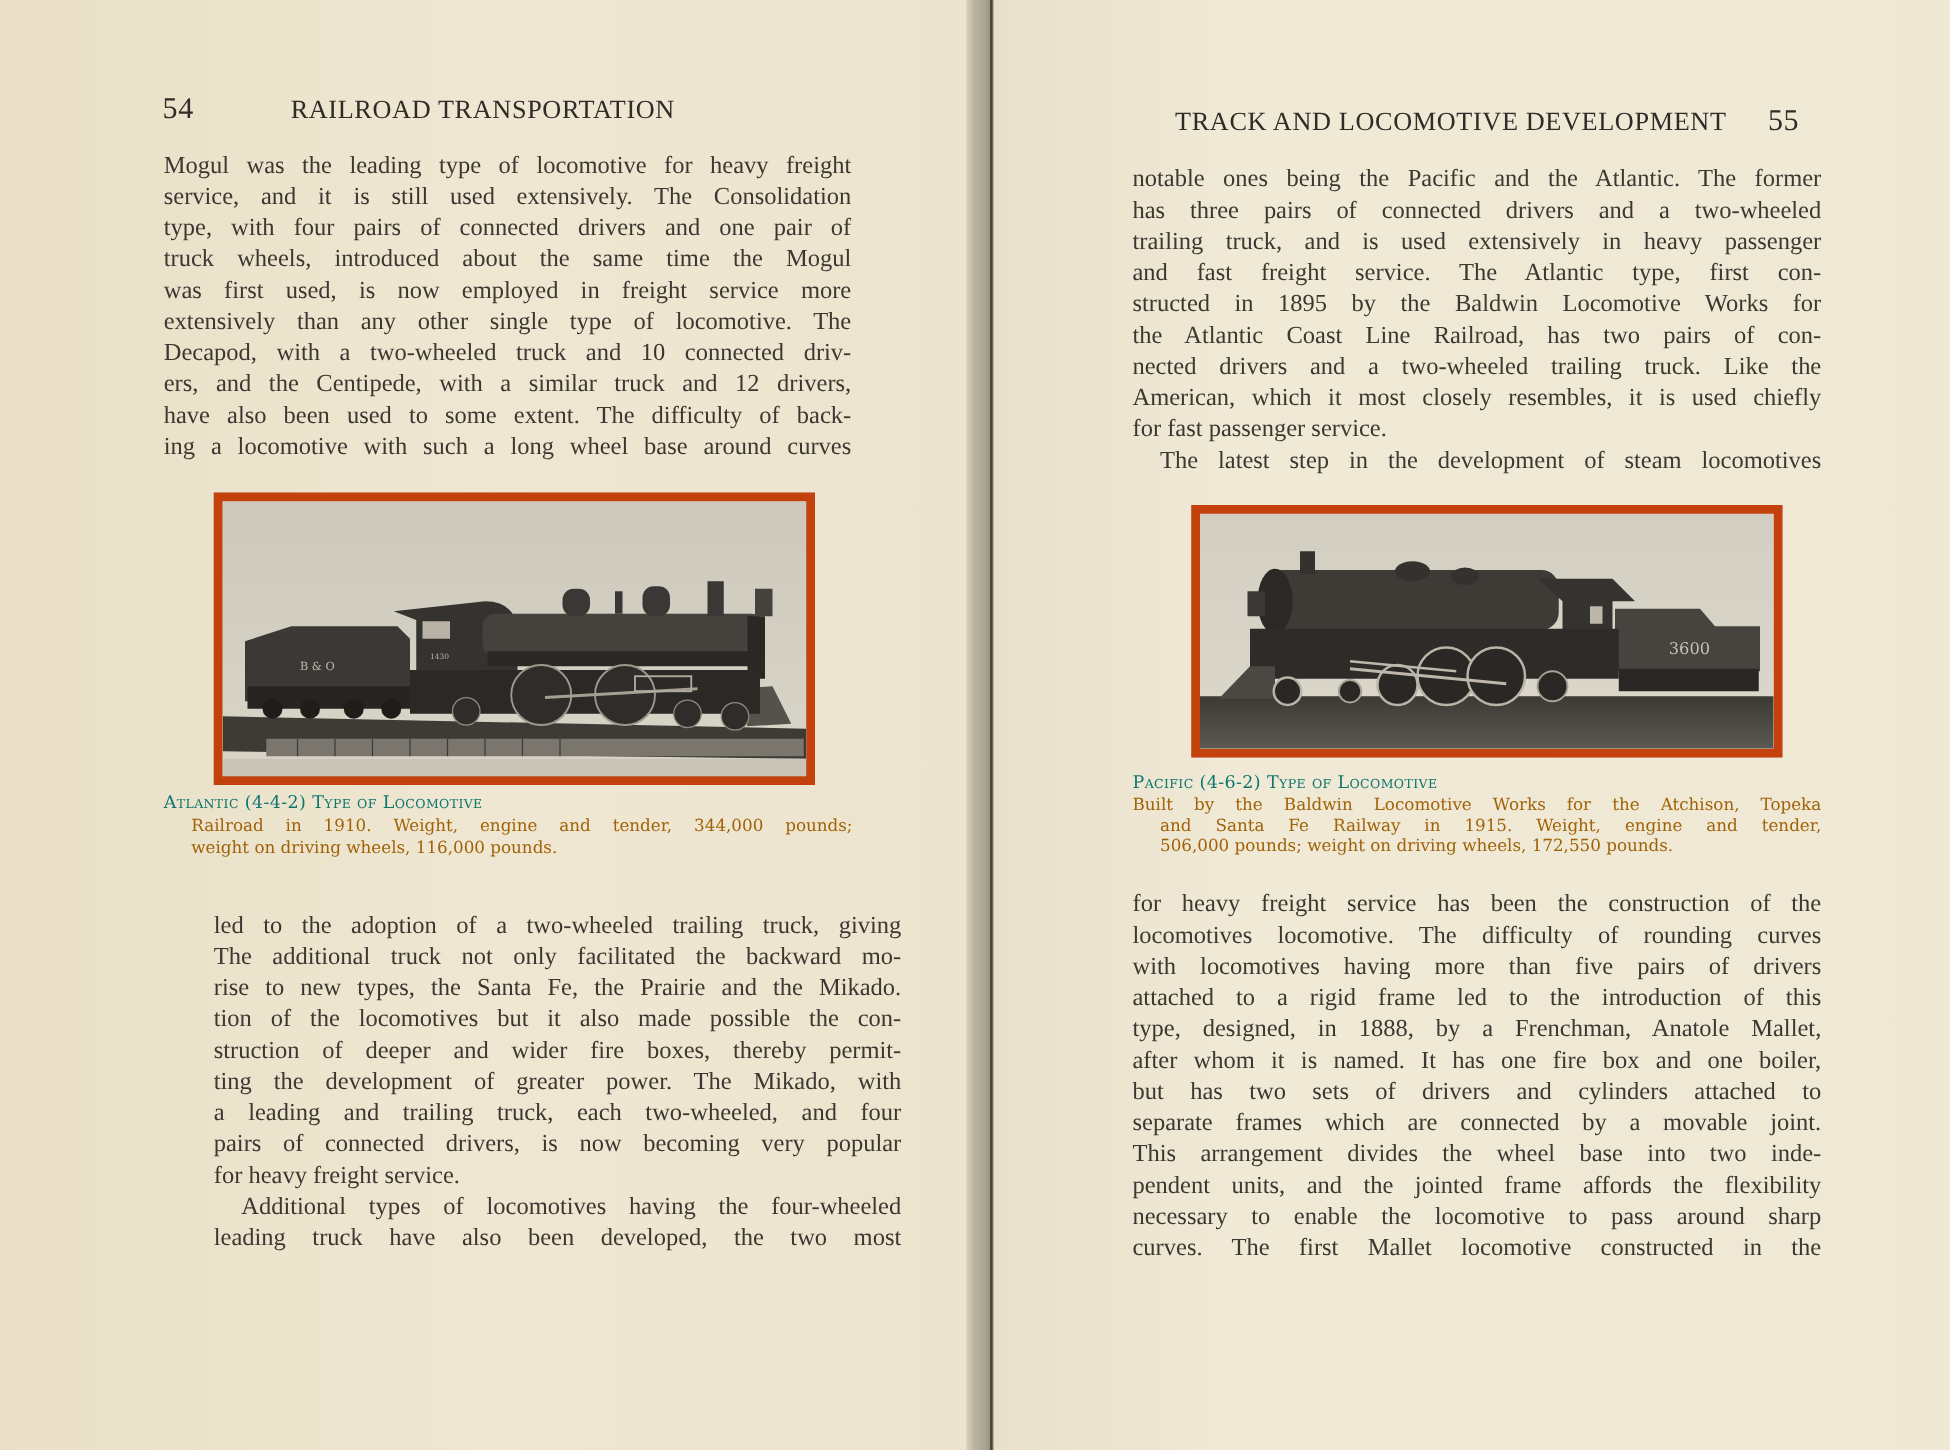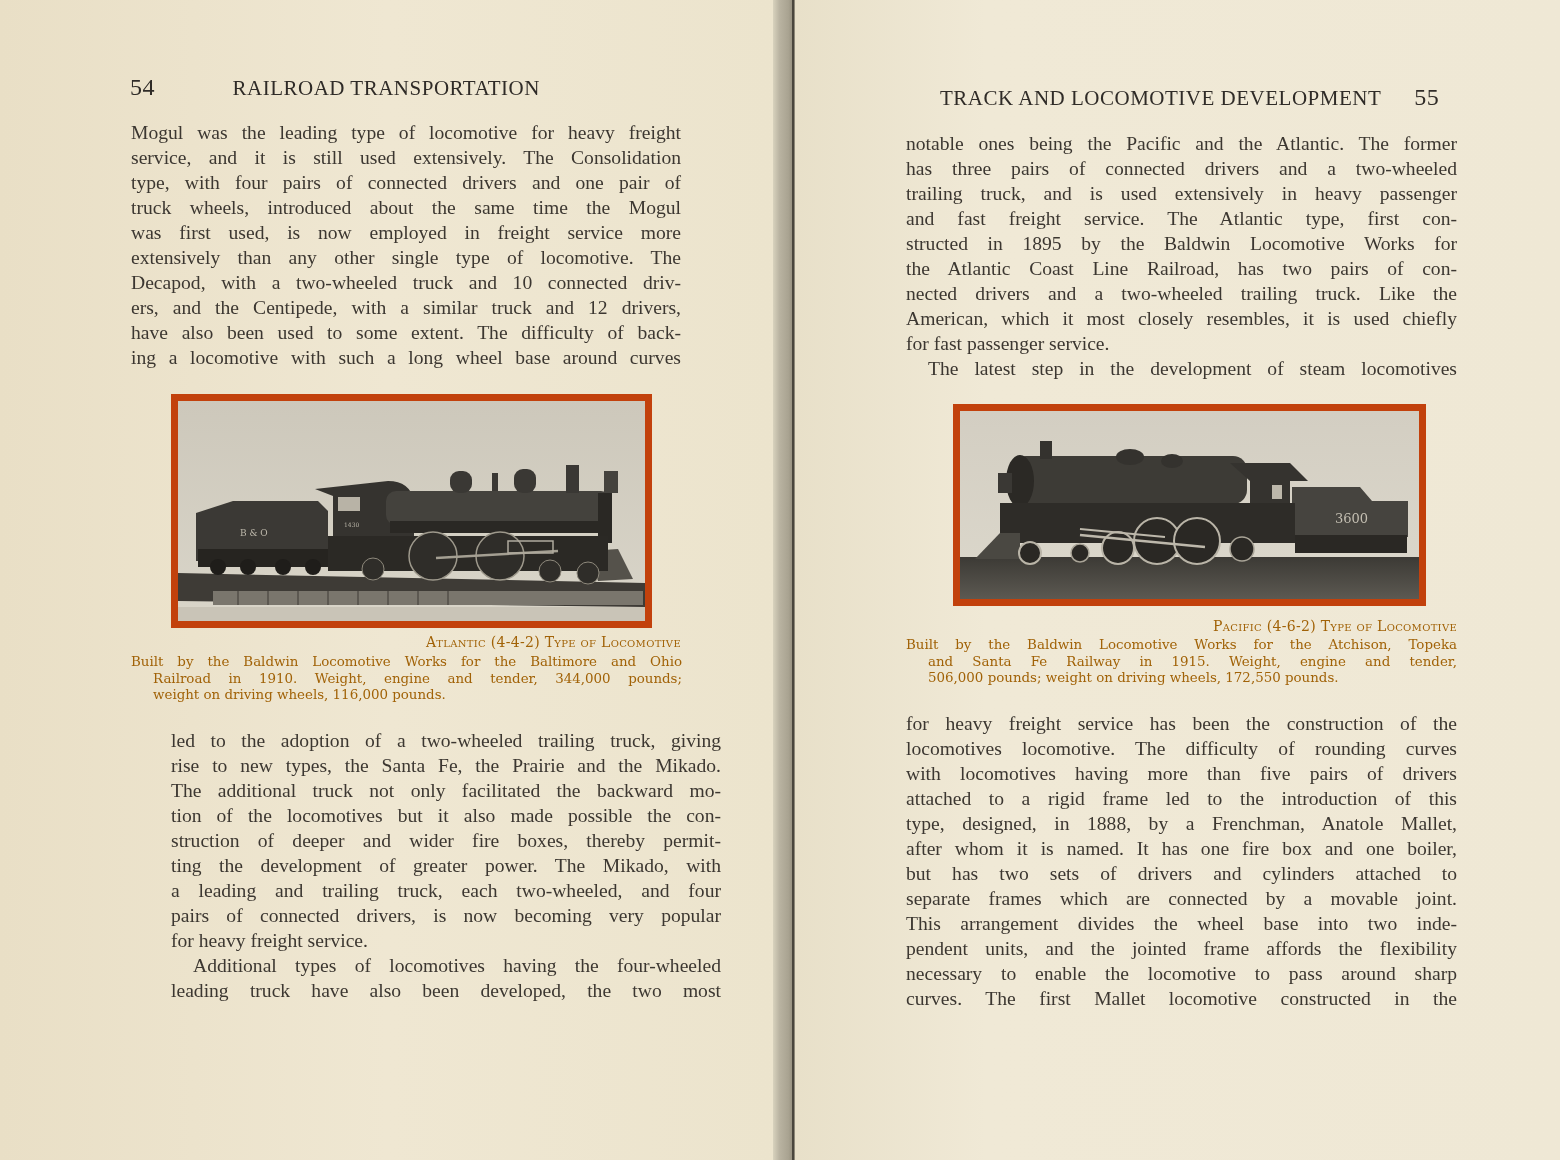--- a/index.html
+++ b/index.html
@@ -48,23 +48,23 @@
 
   .figure {
     position: absolute;
     border: 7px solid #c2410c;
     background: #cfcabc;
     overflow: hidden;
   }
   .figure svg { display: block; width: 100%; height: 100%; }
 
   .caption-title {
-    position: absolute; text-align: right; font-size: 14px;
+    position: absolute; text-align: left; font-size: 14px;
     font-family: "DejaVu Serif", "Liberation Serif", serif;
-    color: #a16207; letter-spacing: 0.3px;
+    color: #0f766e; letter-spacing: 0.3px;
   }
   .caption-title .sc { font-variant: small-caps; }
   .caption-body {
     position: absolute; font-size: 13.4px; line-height: 16.5px;
     font-family: "DejaVu Serif", "Liberation Serif", serif;
     color: #a16207; text-align: justify;
   }
   .caption-body .cl { display: block; white-space: nowrap; text-align: justify; text-align-last: justify; }
   .caption-body .cl.ind { padding-left: 22px; }
   .caption-body .cl.last { text-align-last: left; }
@@ -155,29 +155,28 @@
       <circle cx="195" cy="168" r="11" fill="#2f2d29" stroke="#8e897c" stroke-width="1"></circle>
       <line x1="258" y1="157" x2="380" y2="150" stroke="#a49f92" stroke-width="2.5"></line>
       <rect x="330" y="140" width="45" height="12" fill="none" stroke="#b0ab9e" stroke-width="1.5"></rect>
     </svg>
   </div>
 
   <div class="caption-title" style="left:131px; top:634px; width:550px;">
     <span class="sc">Atlantic (4-4-2) Type of Locomotive</span>
   </div>
   <div class="caption-body" style="left:131px; top:654px; width:551px;">
-    <span class="cl">Built by the Baldwin Locomotive Works for the Baltimore and Ohio</span>
     <span class="cl ind">Railroad in 1910.  Weight, engine and tender, 344,000 pounds;</span>
     <span class="cl ind last">weight on driving wheels, 116,000 pounds.</span>
   </div>
 
   <div class="text" style="left:131px; top:728px; width:550px;margin-left:40px;">
     <span class="line">led to the adoption of a two-wheeled trailing truck, giving</span>
+    <span class="line">The additional truck not only facilitated the backward mo-</span>
     <span class="line">rise to new types, the Santa Fe, the Prairie and the Mikado.</span>
-    <span class="line">The additional truck not only facilitated the backward mo-</span>
     <span class="line">tion of the locomotives but it also made possible the con-</span>
     <span class="line">struction of deeper and wider fire boxes, thereby permit-</span>
     <span class="line">ting the development of greater power.  The Mikado, with</span>
     <span class="line">a leading and trailing truck, each two-wheeled, and four</span>
     <span class="line">pairs of connected drivers, is now becoming very popular</span>
     <span class="line last">for heavy freight service.</span>
     <span class="line" style="padding-left:22px;">Additional types of locomotives having the four-wheeled</span>
     <span class="line">leading truck have also been developed, the two most</span>
   </div>
 

